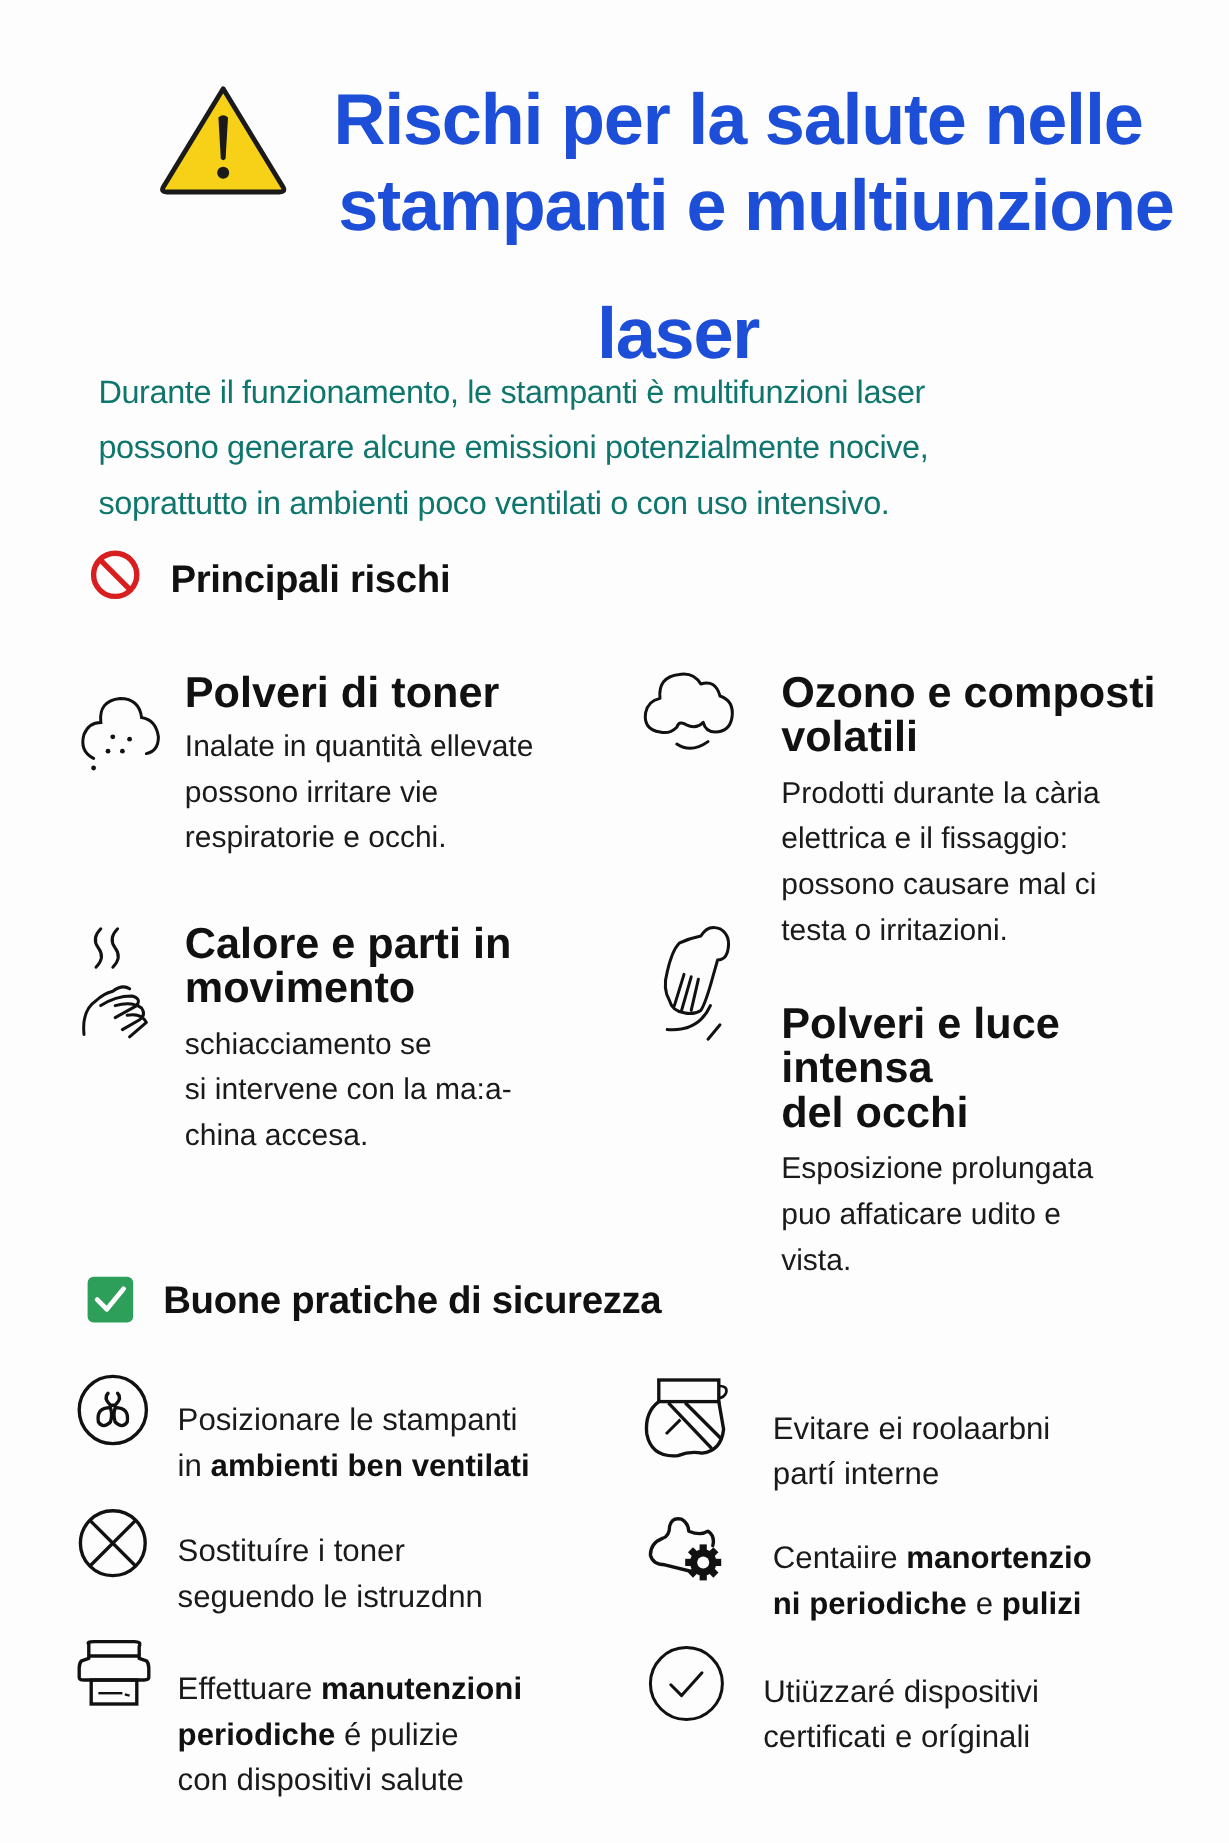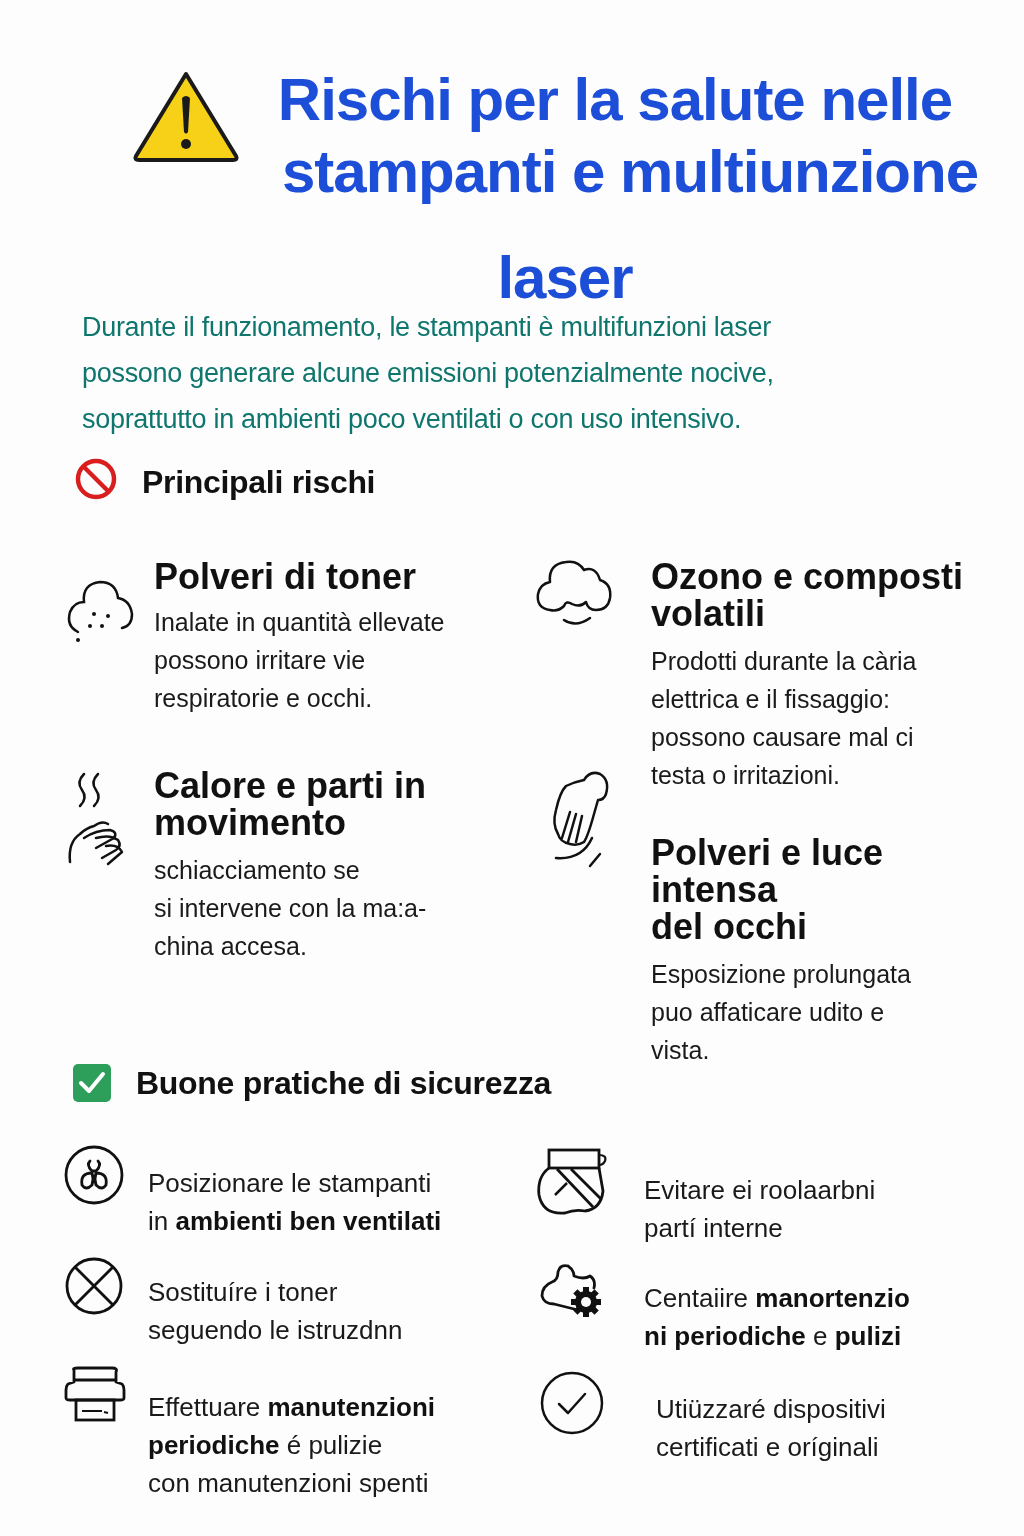--- a/index.html
+++ b/index.html
@@ -219,25 +219,25 @@
     <path d="M10 4 Q8 2 14 2 L48 2 Q54 2 52 6 L52 16 L58 18 Q60 20 60 24 L60 32 Q60 34 56 34 L6 34 Q2 34 2 32 L2 24 Q2 20 4 18 L10 16 Z" fill="none" stroke="#111" stroke-width="2.8" stroke-linejoin="round"></path>
     <line x1="10" y1="14" x2="52" y2="14" stroke="#111" stroke-width="2.8"></line>
     <rect x="12" y="34" width="38" height="20" fill="none" stroke="#111" stroke-width="2.8"></rect>
     <line x1="18" y1="45" x2="38" y2="45" stroke="#111" stroke-width="2"></line>
     <line x1="40" y1="46" x2="44" y2="47" stroke="#111" stroke-width="2"></line>
   </svg>
 </div>
 <div class="abs prac-text" style="left:148px; top:1364px; width:360px;">
   <div><span>Effettuare </span><b>manutenzioni</b></div>
   <div><b>periodiche</b><span> é pulizie</span></div>
-  <div>con manutenzioni spenti</div>
+  <div>con dispositivi salute</div>
 </div>
 
 <div class="abs prac-icon" style="left:540px; top:1372px;">
   <svg width="64" height="64" viewBox="0 0 64 64">
     <circle cx="32" cy="31" r="30" fill="none" stroke="#111" stroke-width="2.5"></circle>
     <path d="M19 32 L28 41 L45 22" fill="none" stroke="#111" stroke-width="2.5" stroke-linecap="round" stroke-linejoin="round"></path>
   </svg>
 </div>
-<div class="abs prac-text" style="left:656px; top:1366px; width:340px;">
+<div class="abs prac-text" style="left:636px; top:1366px; width:340px;">
   <div>Utiüzzaré dispositivi</div>
   <div>certificati e oríginali</div>
 </div>
 
 </body></html>

